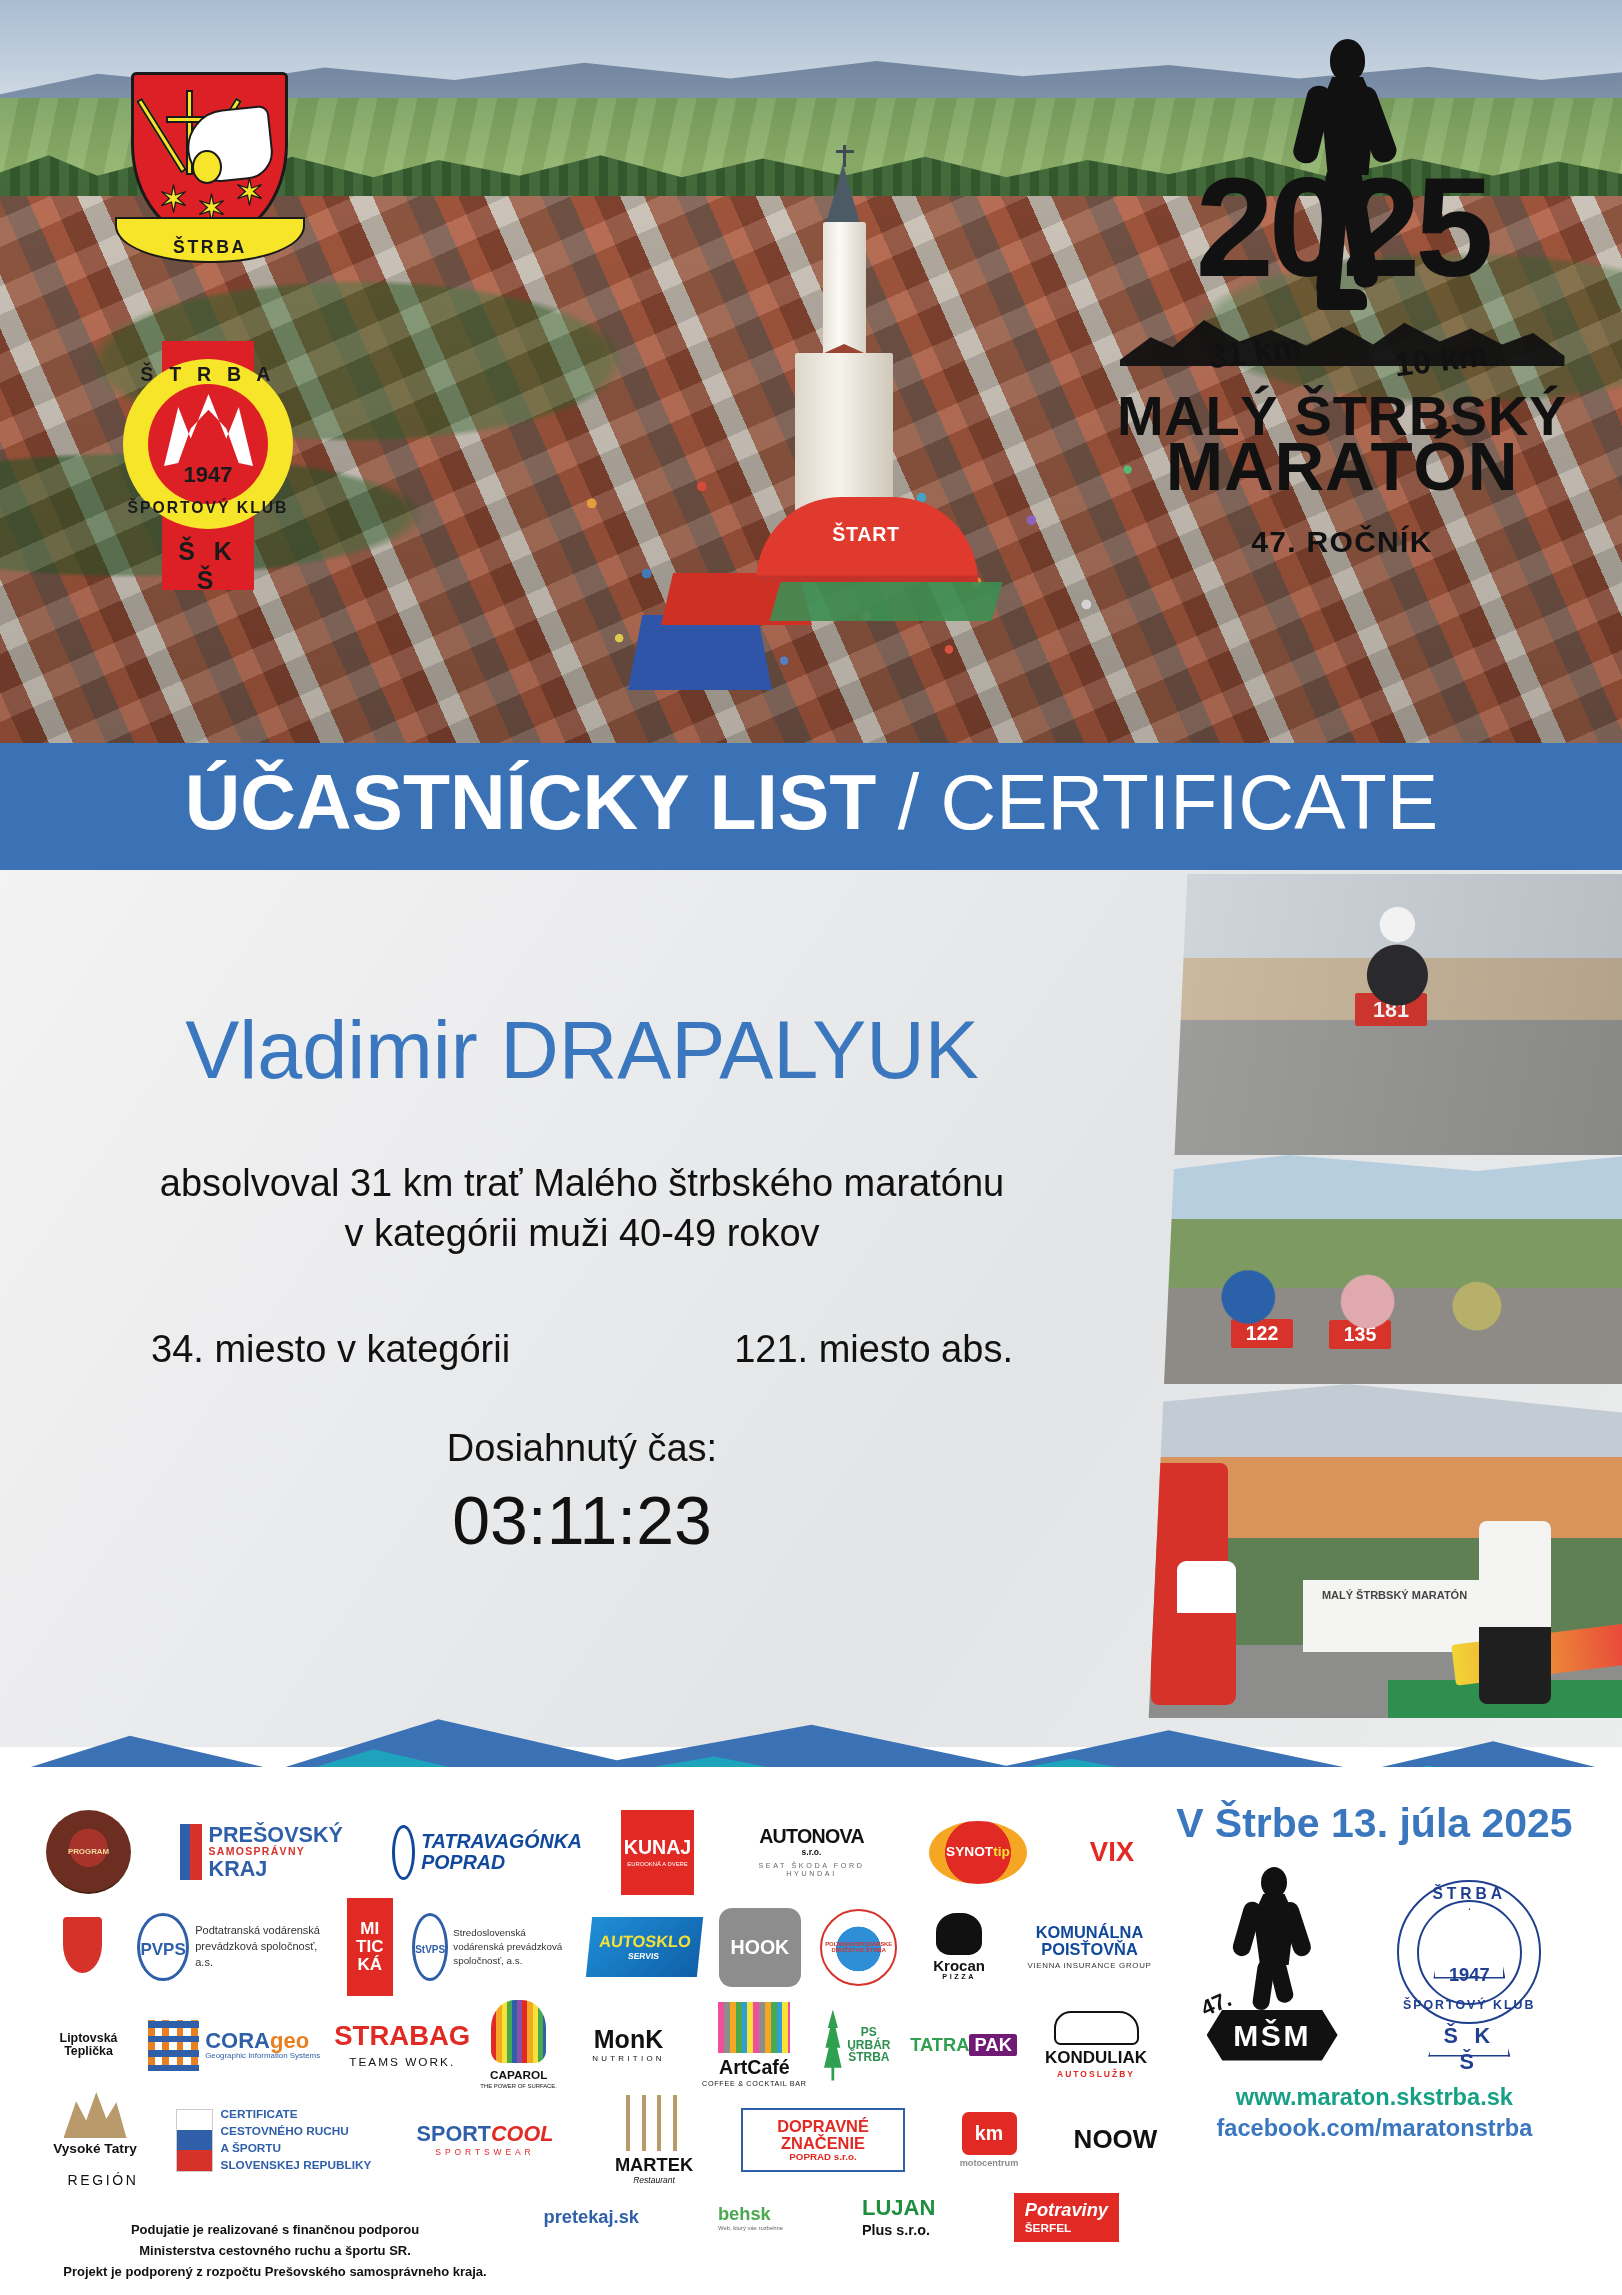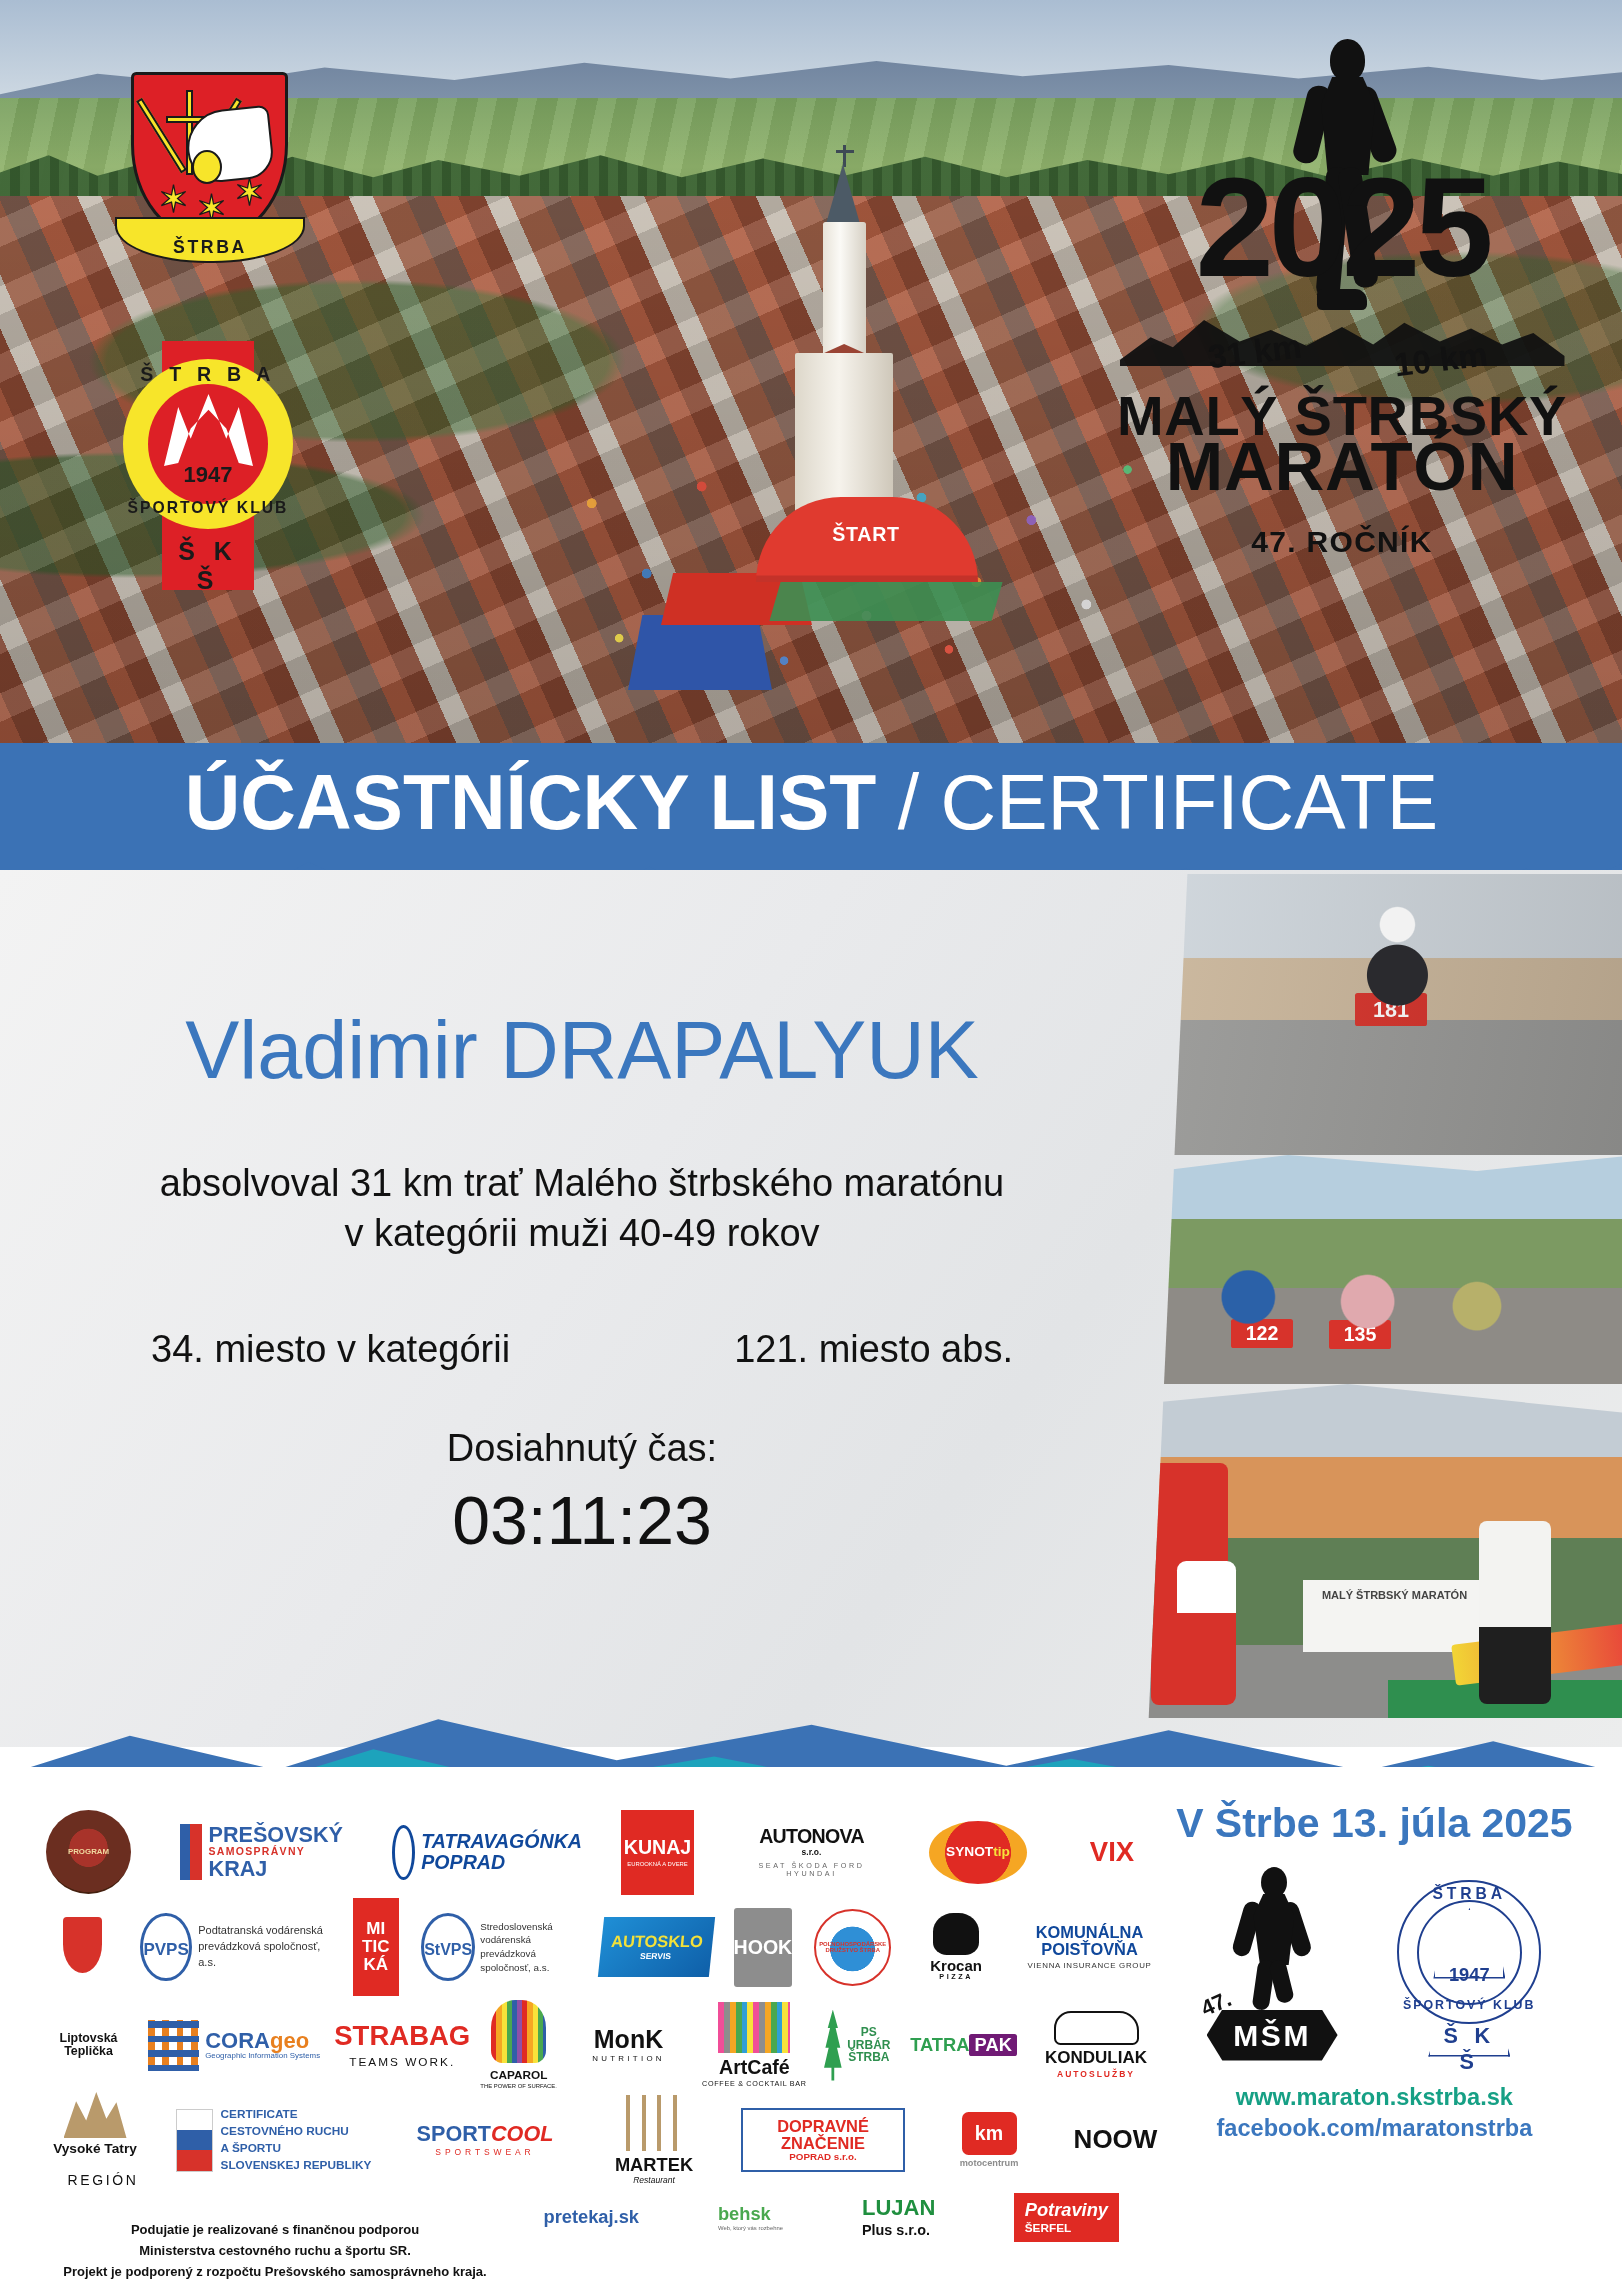--- a/index.html
+++ b/index.html
@@ -266,26 +266,26 @@
 
   .sp-lt { width:72px; flex-direction:column; color:#111; font-size:11px; }
   .sp-lt .crest { width:39px;height:56px;background:#d7322a;border-radius:3.9px 3.9px 19.6px 19.6px/3.9px 3.9px 29px 29px;margin-bottom:3.9px;}
   .sp-pvps { width:190px; font-size:0; }
   .sp-pvps .o { display:inline-block;vertical-align:middle;width:56px;height:68px;border:3.3px solid #2f5fa8;border-radius:50%;
     color:#2f5fa8;font-size:17px;line-height:68px;text-align:center;margin-right:6.5px;}
   .sp-pvps .t { display:inline-block;vertical-align:middle;text-align:left;color:#333;font-size:11px;font-weight:normal;line-height:15.7px;}
   .sp-miticka { width:46px; height:98px; background:#e02a23; color:#fff; font-size:17px; flex-direction:column; }
   .sp-stvps { width:157px; font-size:0; }
   .sp-stvps .o { display:inline-block;vertical-align:middle;width:56px;height:68px;border:3.3px solid #2f5fa8;border-radius:50%;
-    color:#2f5fa8;font-size:16px;line-height:68px;text-align:center;margin-right:5.2px;}
+    color:#2f5fa8;font-size:10px;line-height:68px;text-align:center;margin-right:5.2px;}
   .sp-stvps .t { display:inline-block;vertical-align:middle;text-align:left;color:#333;font-size:9.8px;font-weight:normal;line-height:13.7px;}
   .sp-autosklo { width:111px; height:60px; background:linear-gradient(135deg,#1f8fd6,#0f5fa8); color:#f3e13a; font-size:16.4px;
     flex-direction:column; transform:skewX(-6deg); }
   .sp-autosklo .s2 { color:#fff; font-size:8.5px; margin-top:2.6px; }
-  .sp-hook { width:58px; height:79px; background:#8d8d8d; color:#fff; font-size:19.6px; border-radius:3px; }
+  .sp-hook { width:82px; height:79px; background:#8d8d8d; color:#fff; font-size:19.6px; border-radius:13px; }
   .sp-pds { width:77px; height:77px; border-radius:50%; border:2.6px solid #d7322a;
     background:radial-gradient(circle at 50% 52%,#2f8fd6 0 42%,#fff 43% 100%); color:#d7322a; font-size:5.9px; }
   .sp-krocan { width:85px; flex-direction:column; color:#111; font-size:15px; }
   .sp-krocan .b { width:46px;height:42px;background:#111;border-radius:44% 44% 30% 30%;margin-bottom:2.6px;}
   .sp-krocan .s { font-size:7.2px; letter-spacing:2.6px; font-weight:bold; }
   .sp-kp { width:137px; flex-direction:column; color:#10489b; font-size:16.4px; }
   .sp-kp .s { font-size:7.9px; color:#333; font-weight:normal; margin-top:3.9px; letter-spacing:0.7px; }
 
   .sp-ltt { width:85px; flex-direction:column; color:#111; font-size:12.4px; }
   .sp-cora { width:183px; font-size:0; }

